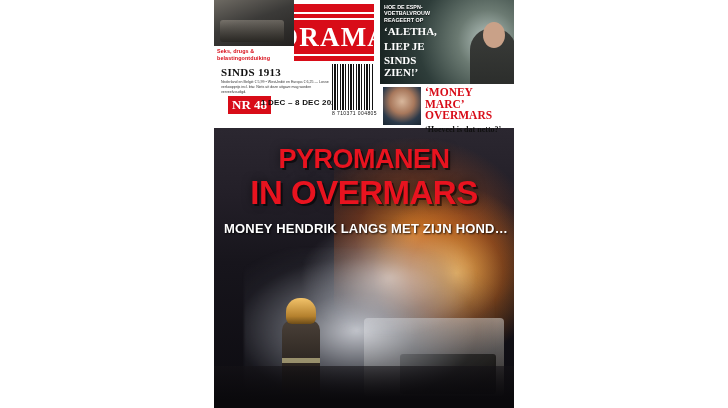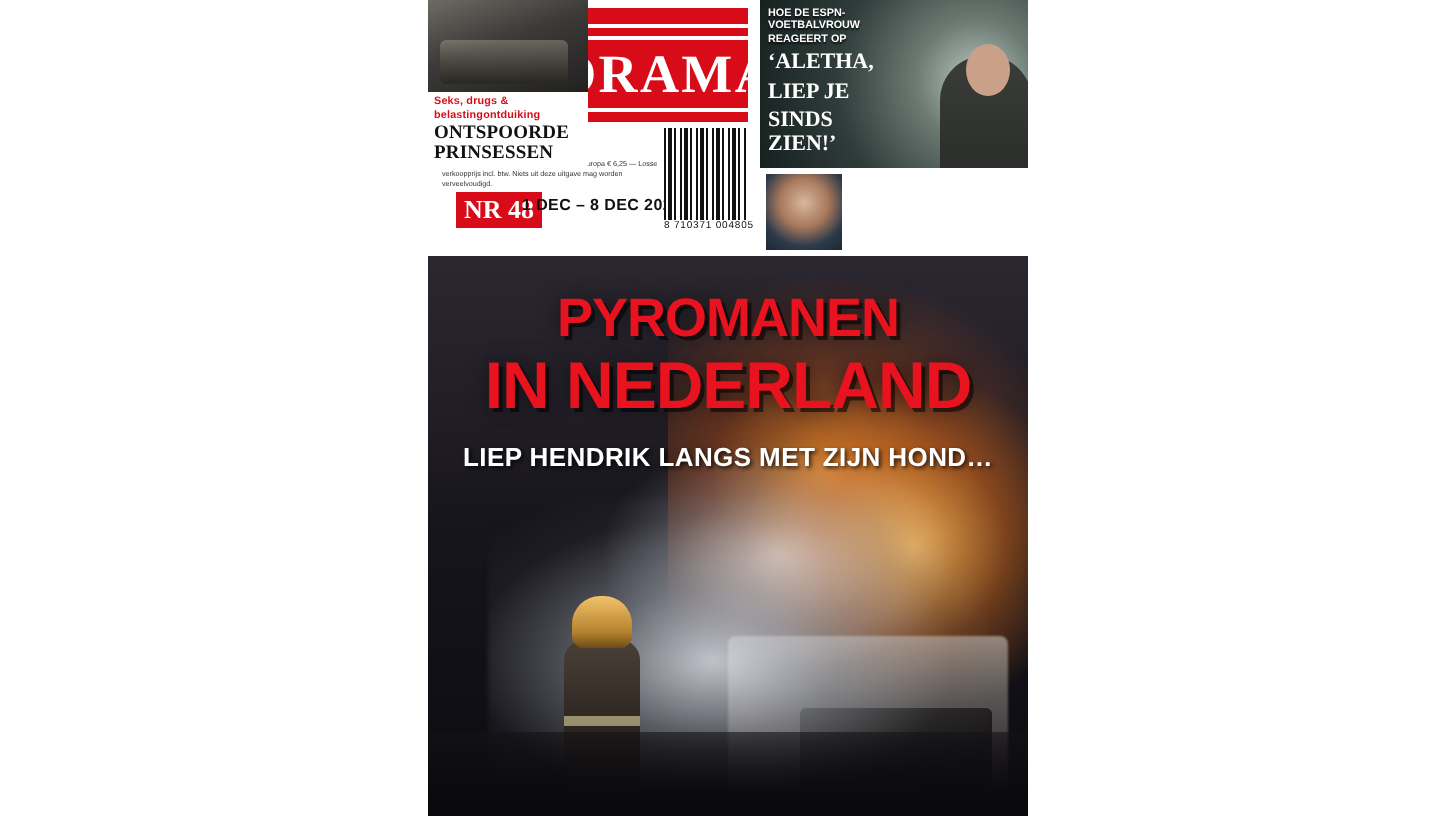--- a/index.html
+++ b/index.html
@@ -481,59 +481,63 @@
         <div class="issue-date">1 DEC – 8 DEC 2021</div>
         <div class="barcode"></div>
         <div class="barcode-num">8 710371 004805</div>
       </div>
 
       <div class="teaser-sex">
         <div class="ph"></div>
       </div>
       <div class="teaser-sex-text">
         <div class="t-sex-line1">Seks, drugs &amp; belastingontduiking</div>
-        <div class="t-sex-big">ONTSPOORDE PRINSESSEN</div>
       </div>
 
       <div class="teaser-espn">
         <div class="photo"></div>
         <div class="figure"></div>
         <div class="head"></div>
         <div class="espn-text">
           <div class="espn-kicker">HOE DE ESPN-VOETBALVROUW REAGEERT OP</div>
           <div class="espn-big">‘ALETHA,</div>
           <div class="espn-big">LIEP JE</div>
           <div class="espn-big">SINDS ZIEN!’</div>
         </div>
       </div>
 
       <div class="band-marc">
         <div class="marc-photo"></div>
+        <div class="marc-text">
+          <div class="marc-title">‘MONEY MARC’</div>
+          <div class="marc-title dark">OVERMARS</div>
+          <div class="marc-sub">‘Hoeveel is dat netto?’</div>
+        </div>
       </div>
     </div>
 
     <div class="photo-area">
       <div class="night-sky"></div>
       <div class="glow-orange"></div>
       <div class="glow-orange2"></div>
       <div class="van"></div>
       <div class="van-dark"></div>
       <div class="smoke"></div>
       <div class="smoke2"></div>
       <div class="fireman">
         <div class="body"></div>
         <div class="helmet"></div>
         <div class="stripe"></div>
       </div>
       <div class="ground"></div>
 
       <div class="headline">
         <div class="l1">PYROMANEN</div>
-        <div class="l2">IN NEDERLAND</div>
+        <div class="l2">IN OVERMARS</div>
       </div>
 
       <div class="subhead">
-        <div class="s2">LIEP HENDRIK LANGS MET ZIJN HOND…</div>
+        <div class="s2">MONEY HENDRIK LANGS MET ZIJN HOND…</div>
       </div>
     </div>
 
   </div>
 </div>
 
 </body></html>

